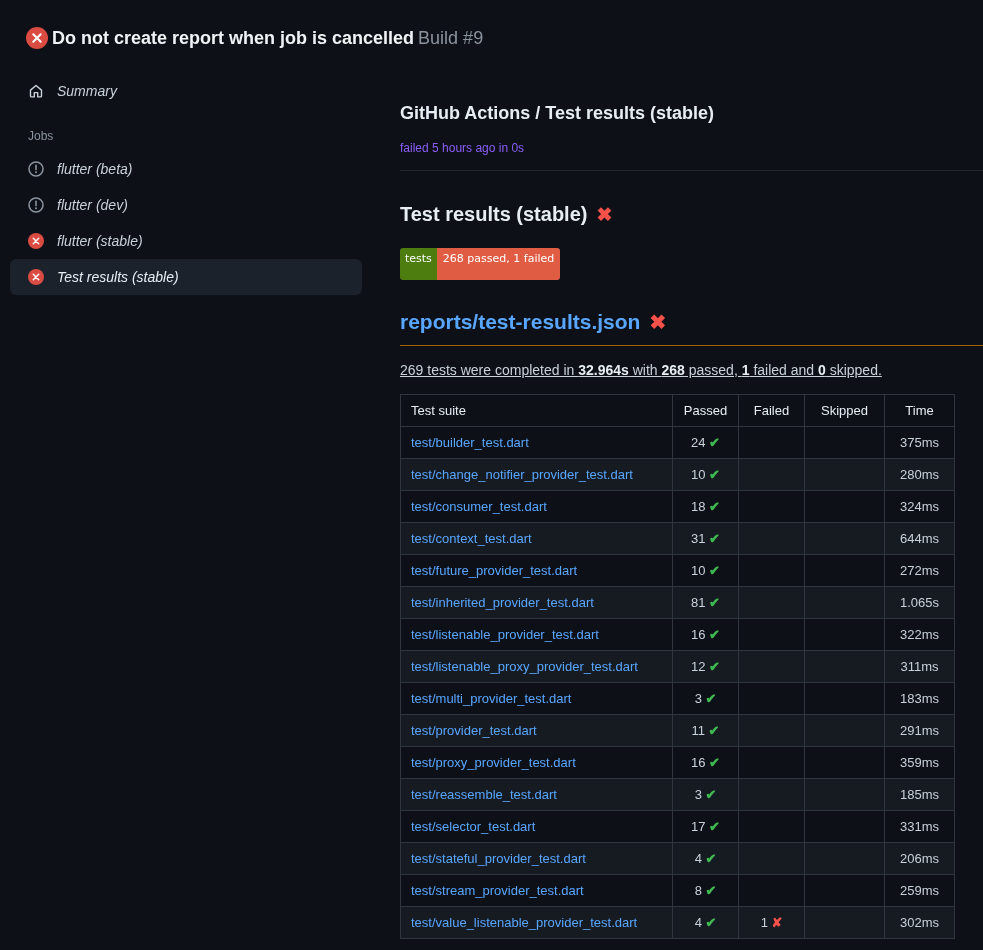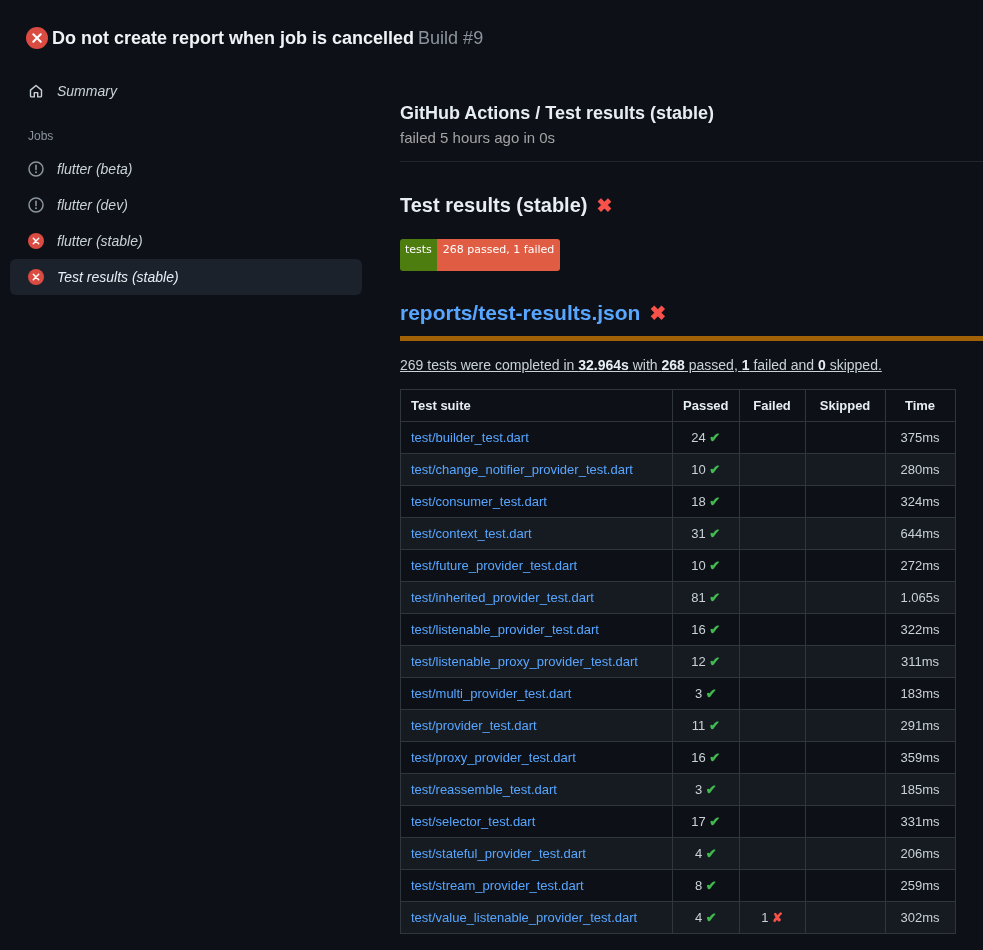--- a/index.html
+++ b/index.html
@@ -28,50 +28,50 @@
     color: #c9d1d9; cursor: pointer;
   }
   .side-item.selected { background: #1b222c; color: #e6edf3; }
   .icon-16 { width: 16px; height: 16px; flex: none; display: block; }
   .jobs-heading { font-size: 12px; color: #8b949e; padding: 20px 0 8px 18px; }
   .side-label { font-size: 14px; font-style: italic; }
 
   
   .main { flex: 1; padding: 44px 0 0 28px; min-width: 0; }
   .breadcrumb { font-weight: 700; font-size: 18px; color: #e6edf3; }
-  .status-line { margin-top: 5px; font-size: 15px; color: #a3a3a3; }
+  .status-line { margin-top: 17px; font-size: 12px; color: #8b5cf6; }
   .main-divider { border: none; border-top: 1px solid #21262d; margin: 15px 0 0 0; }
 
   .section-title {
     margin: 32px 0 0 0; display: flex; align-items: center; gap: 9px;
     font-size: 20px; font-weight: 700; color: #e6edf3;
   }
   .x-mark { color: #f85149; font-weight: 700; font-size: 0.95em; }
 
   .badge {
     display: inline-flex; margin-top: 22px; border-radius: 3px; overflow: hidden;
     font-size: 11px; font-family: "DejaVu Sans", sans-serif; line-height: 1;
   }
   .badge-label { background: #4d7c0f; color: #ffffff; padding: 5px 5px 16px; }
   .badge-value { background: #e05d44; color: #ffffff; padding: 5px 6px 4px; text-align: right; }
 
   .report-title {
-    margin: 30px 0 0 0; padding-bottom: 11px; border-bottom: 5px solid #a16207;
+    margin: 30px 0 0 0; padding-bottom: 11px; border-bottom: 1px solid #a16207;
     display: flex; align-items: center; gap: 9px;
     font-size: 21px; font-weight: 700;
   }
   .report-title a { color: #58a6ff; }
 
   .summary-line { margin-top: 16px; font-size: 14px; color: #c9d1d9; text-decoration: underline; }
   .summary-line b { color: #e6edf3; }
 
   
   table.results { border-collapse: collapse; margin-top: 16px; font-size: 13px; table-layout: fixed; }
   .results th, .results td { border: 1px solid #30363d; padding: 8px 10px; overflow: hidden; }
-  .results th { font-weight: 700; color: #e6edf3; text-align: left; }
+  .results th { font-weight: 400; color: #e6edf3; text-align: left; }
   .results th.c, .results td.cell-num, .results td.cell-time { text-align: center; }
   .results tbody tr:nth-child(even) { background: #161b22; }
   .results a.suite-link { color: #58a6ff; }
   .col-suite { width: 272px; }
   .col-passed { width: 66px; }
   .col-failed { width: 66px; }
   .col-skipped { width: 80px; }
   .col-time { width: 70px; }
   .check { color: #3fb950; font-weight: 700; }
   .cross { color: #f85149; font-weight: 700; }

